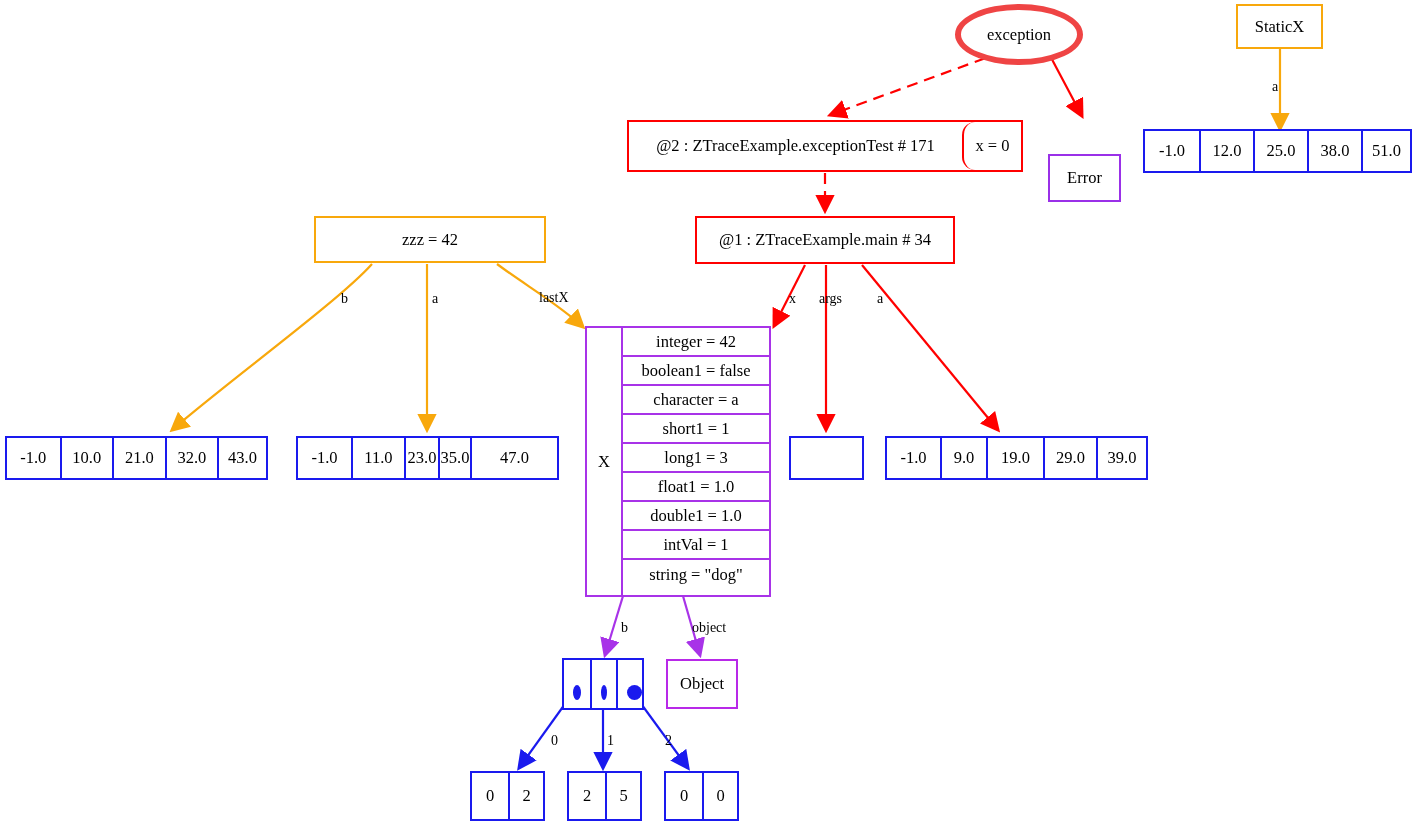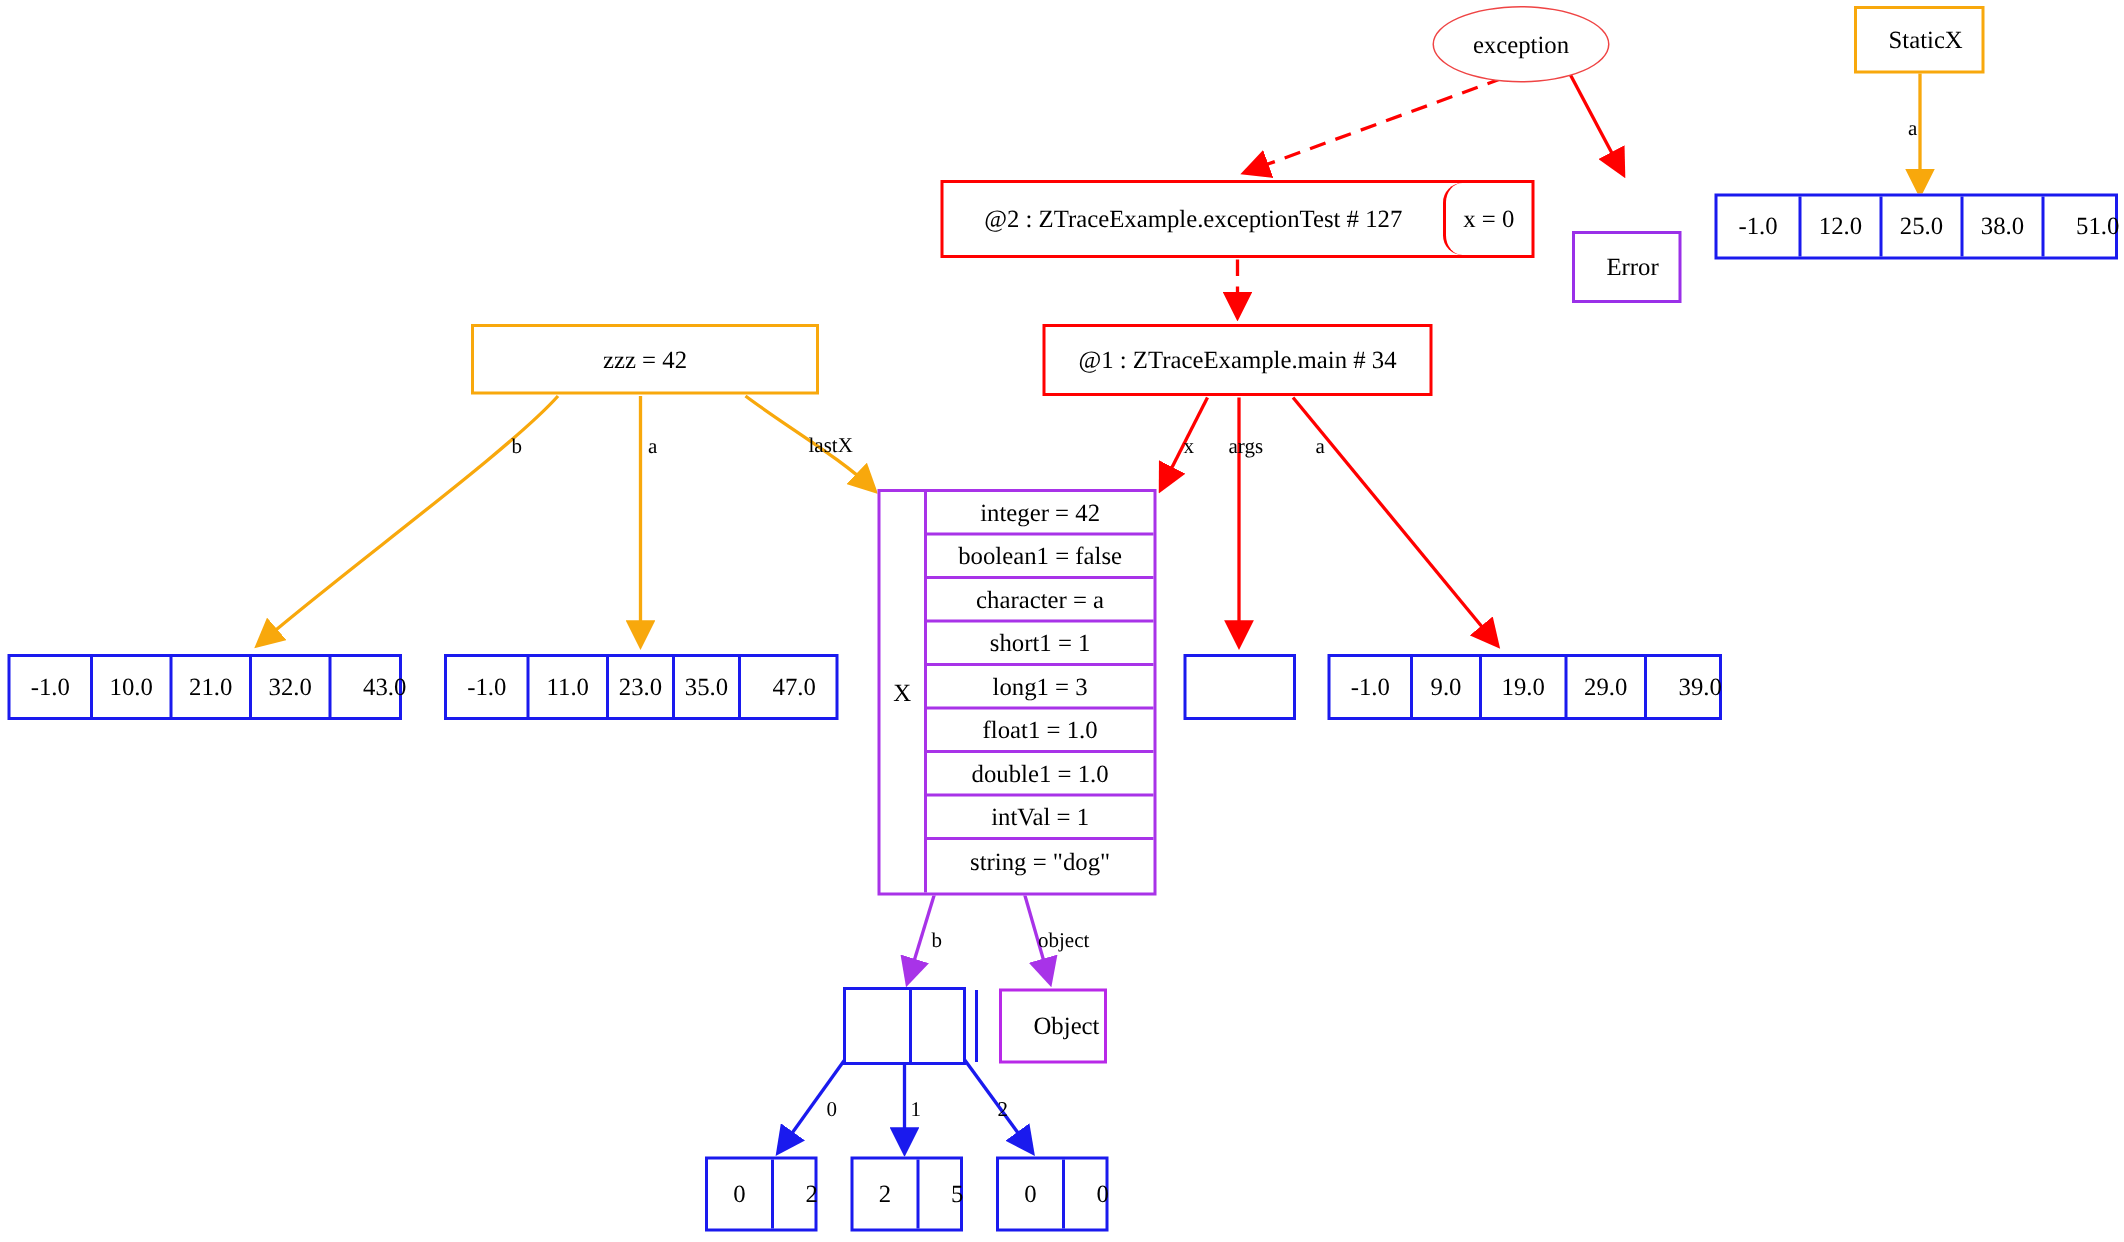--- a/index.html
+++ b/index.html
@@ -3,42 +3,42 @@
 <meta charset="utf-8">
 <style>
   html,body{margin:0;padding:0;background:#ffffff;}
   body{width:1416px;height:828px;position:relative;overflow:hidden;
        font-family:"Liberation Serif","DejaVu Serif",serif;}
   #canvas{position:absolute;left:0;top:0;width:1416px;height:828px;}
   svg.edges{position:absolute;left:0;top:0;width:1416px;height:828px;pointer-events:none;}
 
   .node{position:absolute;box-sizing:border-box;background:#fff;display:flex;align-items:stretch;}
   .cell{box-sizing:border-box;display:flex;align-items:center;justify-content:center;
-        white-space:nowrap;font-size:16.5px;color:#000;padding:0 21px;}
+        white-space:nowrap;font-size:16.5px;color:#000;padding:0 9px;}
 
   
   .red{border:2px solid #ff0000;}
   .red .cell+.cell{border-left:2px solid #ff0000;border-radius:13px;}
   .orange{border:2px solid #f8a80c;}
   .orange .cell+.cell{border-left:2px solid #f8a80c;border-radius:20px;}
   .blue{border:2px solid #1a1aee;}
   .blue .cell+.cell{border-left:2px solid #1a1aee;}
   .purple{border:2px solid #b829e8;}
   .violet{border:2px solid #9a30e8;margin-top:32px;}
 
   
   .rec{position:absolute;box-sizing:border-box;display:flex;flex-direction:row;
        border:2px solid #a833e8;background:#fff;}
   .rec-label{display:flex;align-items:center;justify-content:center;width:34px;
              font-size:16.5px;border-right:2px solid #a833e8;}
   .rec-fields{display:flex;flex-direction:column;flex:1;}
   .rec-fields .cell{height:29px;border-bottom:2px solid #a833e8;font-size:16.5px;}
   .rec-fields .cell:last-child{border-bottom:none;}
 
-  .ellipse{position:absolute;border:1px solid #ef4444;border-radius:50%;
+  .ellipse{position:absolute;border:6px solid #ef4444;border-radius:50%;
            display:flex;align-items:center;justify-content:center;background:#fff;
            font-size:16.5px;}
 
   .edge-label{position:absolute;font-size:14px;color:#000;white-space:nowrap;
               font-family:"Liberation Serif","DejaVu Serif",serif;}
 
   .dot{width:15px;height:15px;border-radius:50%;background:#1a1aee;}
   .dotcell{box-sizing:border-box;display:flex;align-items:flex-end;justify-content:center;
            padding-bottom:8px;}
 </style>
@@ -94,21 +94,21 @@
 
   <div class="ellipse" style="left:955px;top:4px;width:116px;height:49px;">
     <span>exception</span>
   </div>
 
   <div class="node orange" style="left:1236px;top:4px;width:87px;height:45px;">
     <div class="cell" style="flex:1">StaticX</div>
   </div>
 
   <div class="node red" style="left:627px;top:120px;width:396px;height:52px;">
-    <div class="cell" style="flex:1">@2 : ZTraceExample.exceptionTest # 127</div>
+    <div class="cell" style="flex:1">@2 : ZTraceExample.exceptionTest # 171</div>
     <div class="cell" style="width:59px">x = 0</div>
   </div>
 
   <div class="node violet" style="left:1048px;top:122px;width:73px;height:48px;">
     <div class="cell" style="flex:1">Error</div>
   </div>
 
   <div class="node blue" style="left:1143px;top:129px;width:269px;height:44px;">
     <div class="cell" style="width:54px">-1.0</div>
     <div class="cell" style="width:54px">12.0</div>

